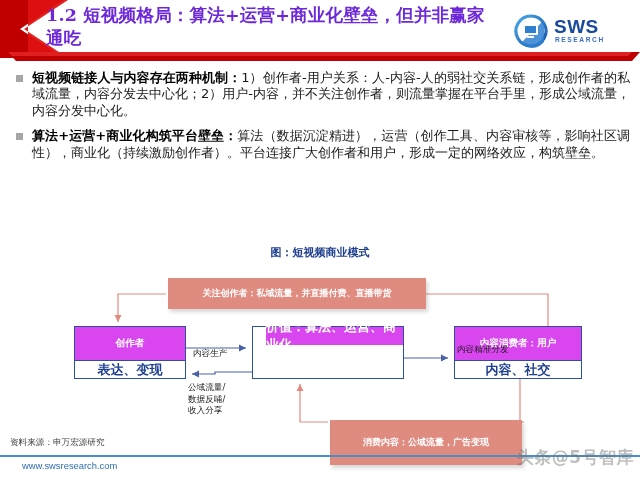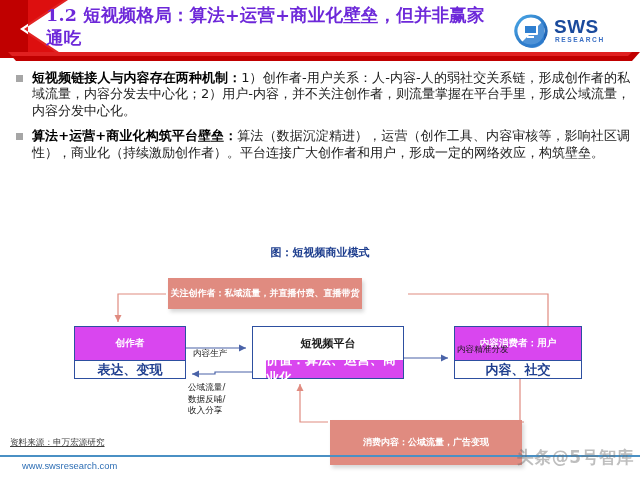--- a/index.html
+++ b/index.html
@@ -160,21 +160,21 @@
   .anno {
     position: absolute;
     background: #e08b80;
     color: #ffffff;
     font-size: 9px; font-weight: 700;
     display: flex; align-items: center; justify-content: center;
     text-align: center;
     font-family: "DejaVu Sans", "Liberation Sans", sans-serif;
     box-shadow: 2px 3px 4px rgba(0,0,0,.16);
   }
-  #anno-top { left: 168px; top: 16px; width: 194px; height: 31px; }
+  #anno-top { left: 168px; top: 16px; width: 258px; height: 31px; }
   #anno-bottom { left: 330px; top: 158px; width: 192px; height: 45px; }
 
   
   .alabel {
     position: absolute;
     font-size: 8.6px;
     color: #1a1a1a;
     line-height: 11.5px;
     font-family: "DejaVu Sans", "Liberation Sans", sans-serif;
     white-space: pre-line;
@@ -183,21 +183,20 @@
   #lab-distribute { left: 409px; top: 82px; margin-left: 48px; }
   #lab-back { left: 188px; top: 120px; }
 
   svg.wires { position: absolute; left: 0; top: 0; width: 640px; height: 172px; }
 
   
   .src {
     position: absolute; left: 10px; top: 437px;
     font-size: 8.6px; color: #404040;
     font-family: "DejaVu Sans", "Liberation Sans", sans-serif;
-    text-decoration: underline;
   }
   .rule {
     position: absolute; left: 0; top: 455px;
     width: 640px; height: 1.5px; background: #4a90c4;
   }
   .url {
     position: absolute; left: 22px; top: 460px;
     font-size: 9.4px; color: #2f6fb5;
     font-family: "Liberation Sans", sans-serif;
   }
@@ -285,21 +284,20 @@
       <path d="M520 117 L520 160 L524 160" stroke="#e08b80" stroke-width="1.2" fill="none"></path>
       <path d="M328 160 L300 160 L300 124 L300 122" stroke="#e08b80" stroke-width="1.2" fill="none" marker-end="url(#ard)"></path>
     </svg>
 
     <div class="dgm-box" id="box-creator">
       <div class="dgm-top fill-blue">创作者</div>
       <div class="dgm-bot fill-white txt-blue">表达、变现</div>
     </div>
 
     <div class="dgm-box" id="box-platform">
-      <div class="dgm-top fill-white">短视频平台</div>
       <div class="dgm-bot fill-blue">价值：算法、运营、商业化</div>
     </div>
 
     <div class="dgm-box" id="box-consumer">
       <div class="dgm-top fill-blue">内容消费者：用户</div>
       <div class="dgm-bot fill-white txt-blue">内容、社交</div>
     </div>
 
     <div class="alabel" id="lab-produce">内容生产</div>
     <div class="alabel" id="lab-distribute">内容精准分发</div>

